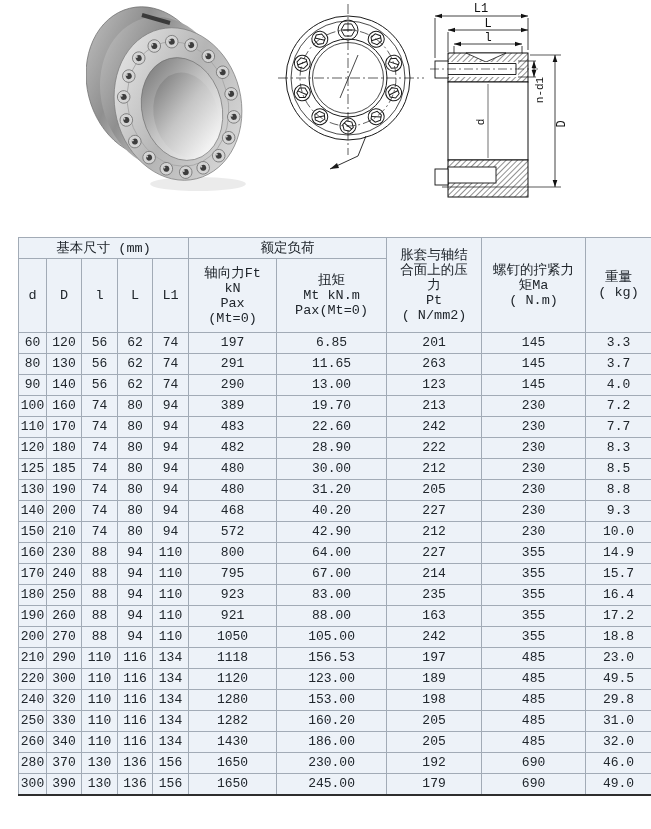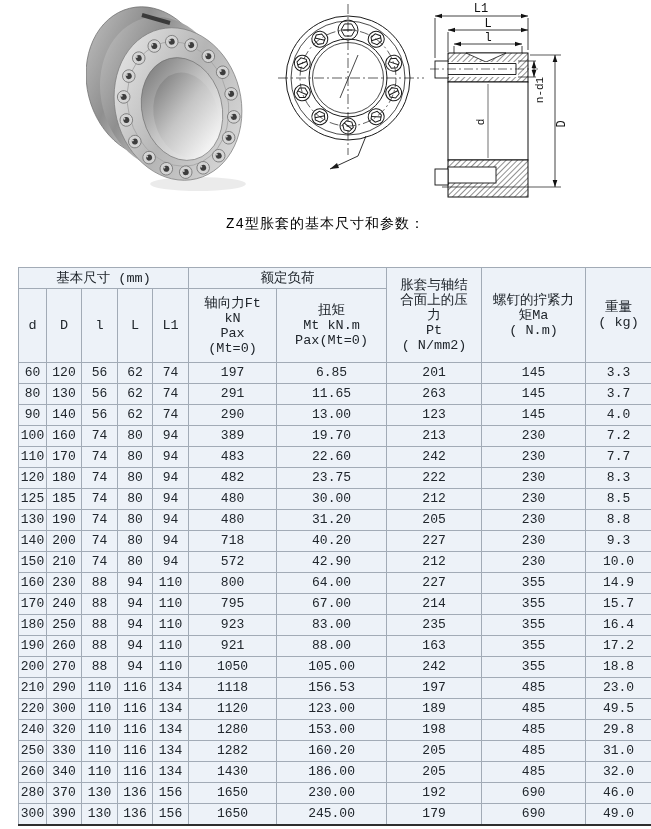--- a/index.html
+++ b/index.html
@@ -223,21 +223,20 @@
 
       <text x="53" y="12" font-size="12" text-anchor="middle">L1</text>
       <text x="60" y="27" font-size="12" text-anchor="middle">L</text>
       <text x="60" y="41" font-size="12" text-anchor="middle">l</text>
       <text x="56" y="122" font-size="11" text-anchor="middle" transform="rotate(-90 56 122)">d</text>
       <text x="137" y="124" font-size="12" text-anchor="middle" transform="rotate(-90 137 124)">D</text>
       <text x="115" y="90" font-size="11" text-anchor="middle" transform="rotate(-90 115 90)">n-d1</text>
     </svg>
   </div>
 
-  <div class="caption">Z4型胀套的基本尺寸和参数：</div>
 
   <table class="spec">
     <colgroup>
       <col style="width:28px">
         <col style="width:35px">
         <col style="width:36px">
       <col style="width:35px">
         <col style="width:36px">
         <col style="width:88px">
       <col style="width:110px">
@@ -336,21 +335,21 @@
           <td>230</td>
           <td>7.7</td>
         </tr>
         <tr>
           <td>120</td>
           <td>180</td>
           <td>74</td>
           <td>80</td>
           <td>94</td>
           <td>482</td>
-          <td>23.75</td>
+          <td>28.90</td>
           <td>222</td>
           <td>230</td>
           <td>8.3</td>
         </tr>
         <tr>
           <td>125</td>
           <td>185</td>
           <td>74</td>
           <td>80</td>
           <td>94</td>
@@ -371,21 +370,21 @@
           <td>205</td>
           <td>230</td>
           <td>8.8</td>
         </tr>
         <tr>
           <td>140</td>
           <td>200</td>
           <td>74</td>
           <td>80</td>
           <td>94</td>
-          <td>718</td>
+          <td>468</td>
           <td>40.20</td>
           <td>227</td>
           <td>230</td>
           <td>9.3</td>
         </tr>
         <tr>
           <td>150</td>
           <td>210</td>
           <td>74</td>
           <td>80</td>

